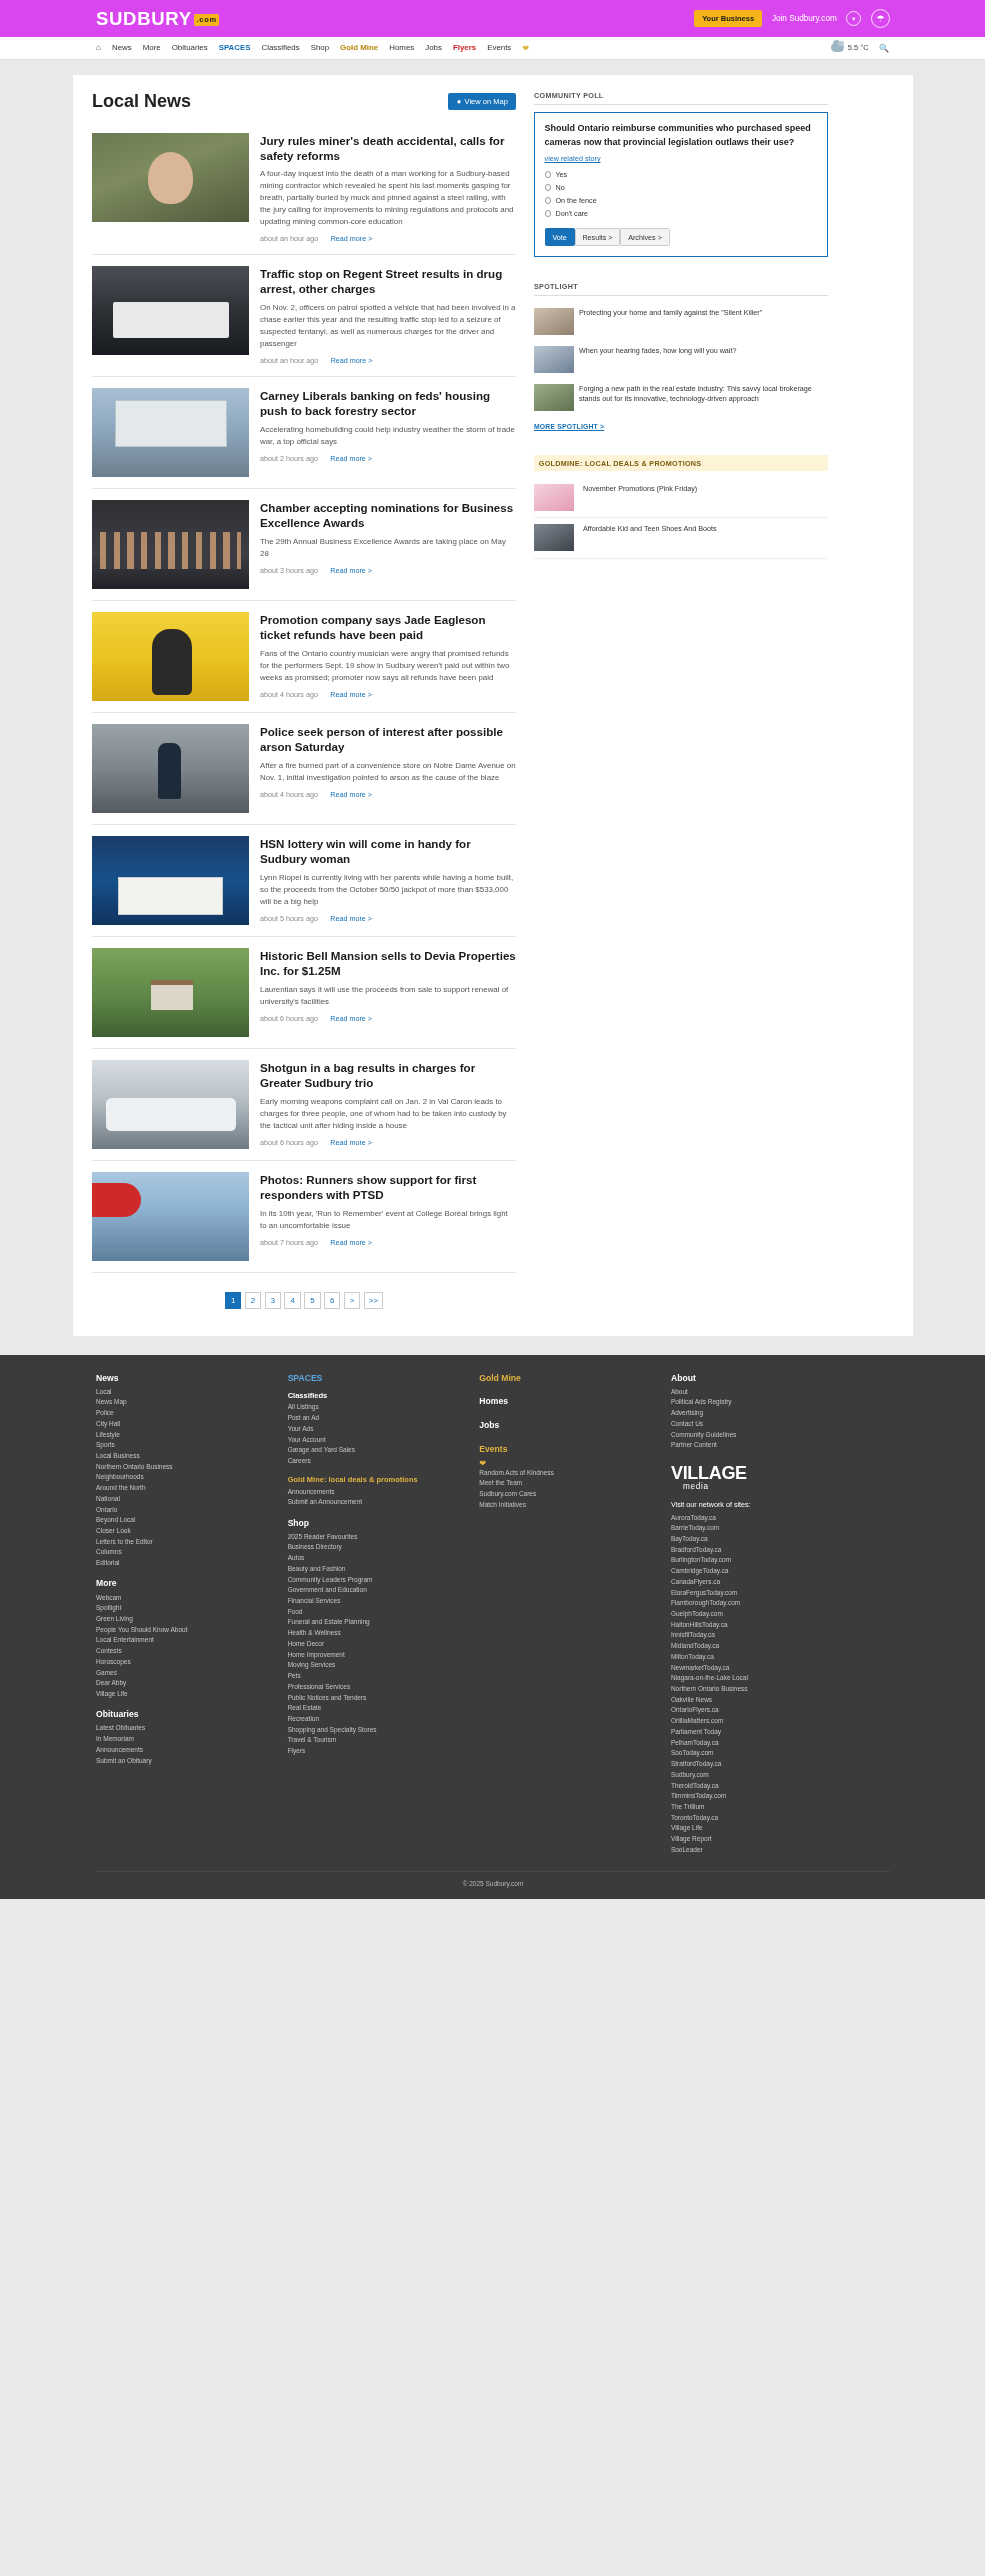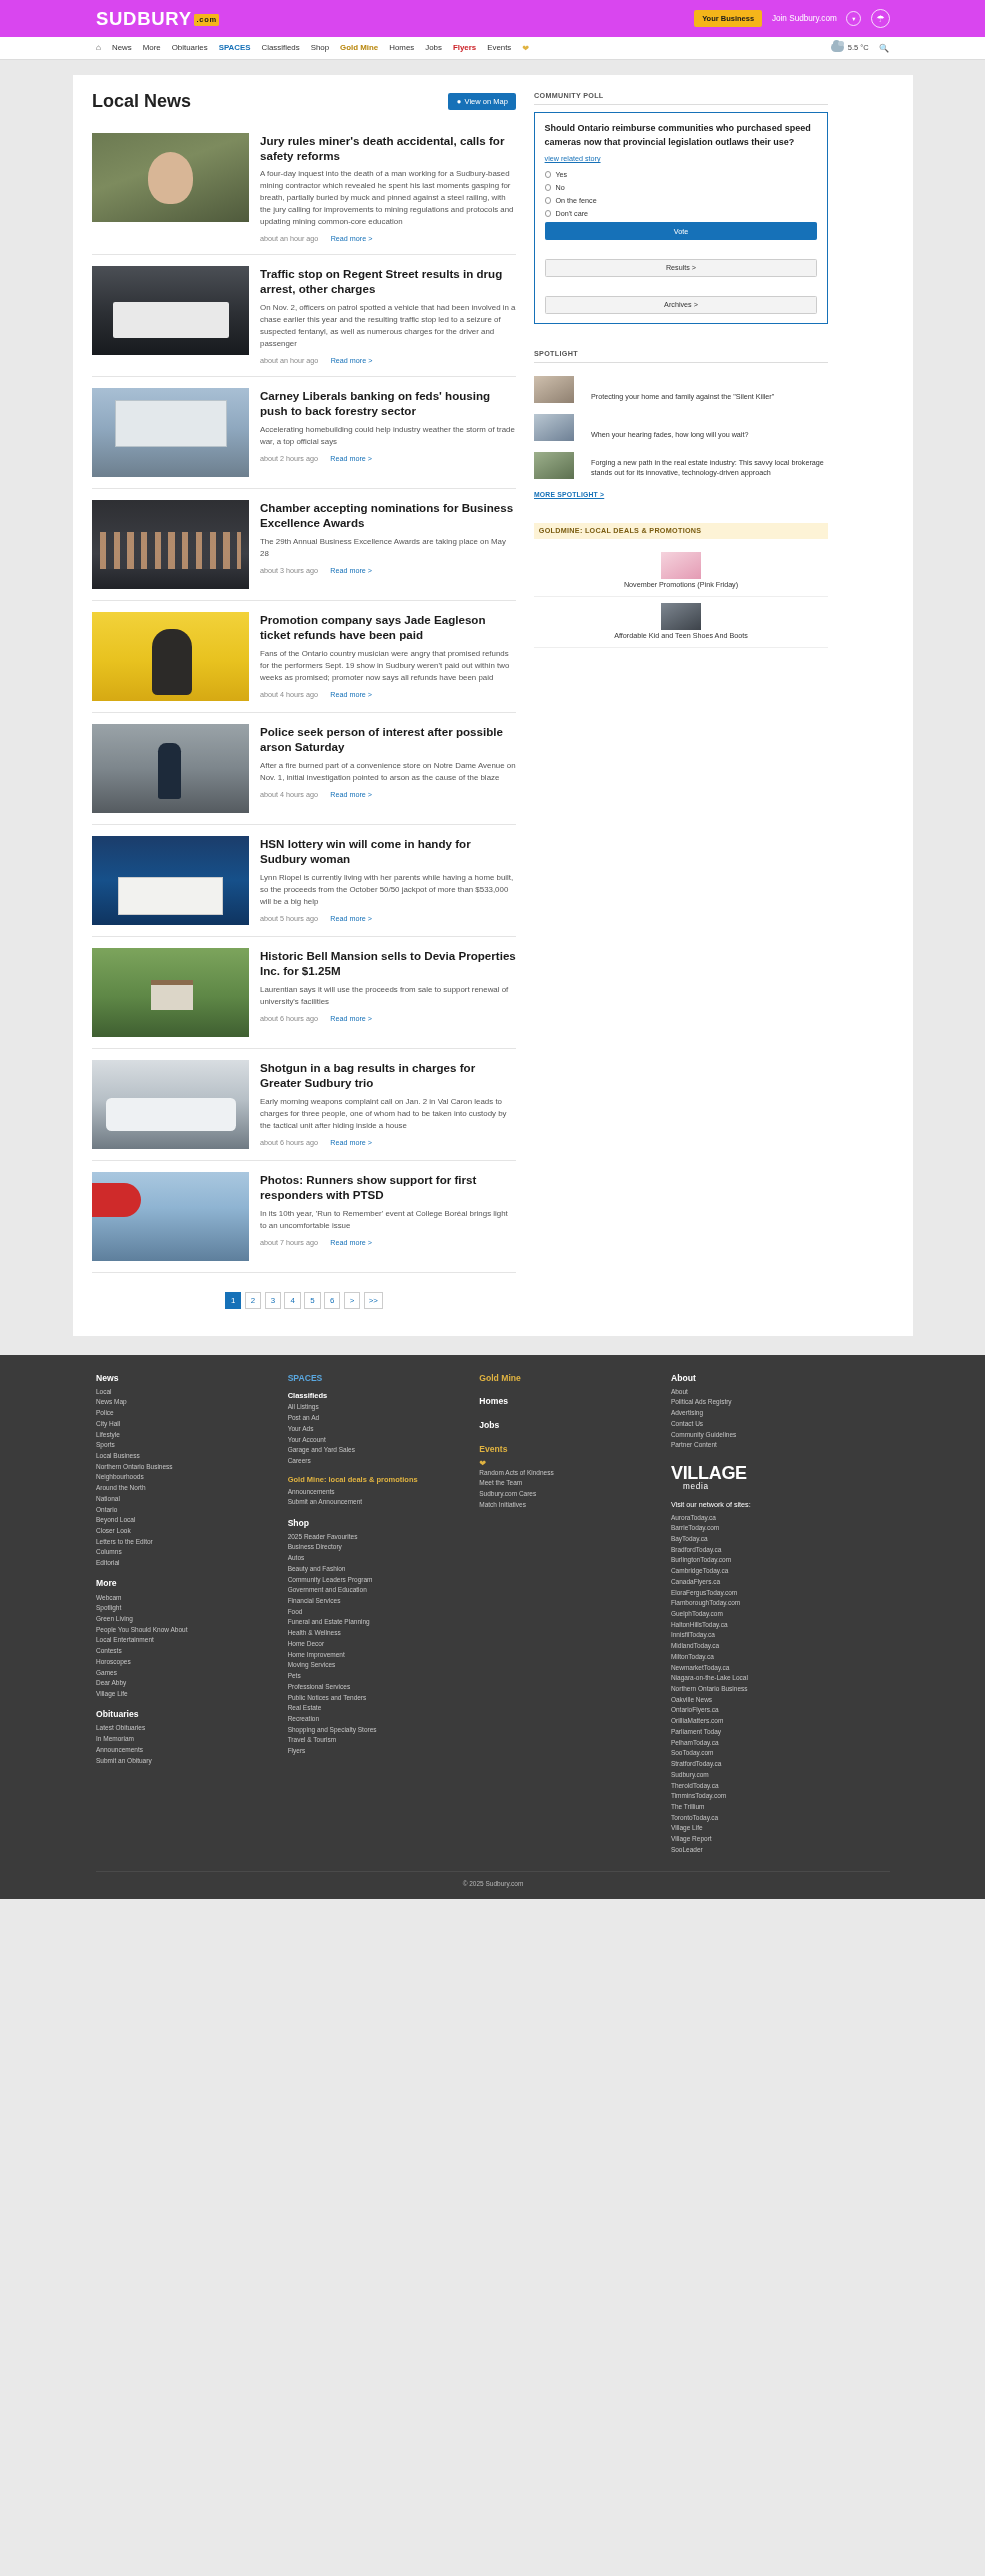--- a/index.html
+++ b/index.html
@@ -219,42 +219,42 @@
   .side-head {
     font-size: 7.2px; font-weight: bold; color: #555;
     letter-spacing: 0.3px; text-transform: uppercase;
     border-bottom: 0.7px solid #dcdcdc; padding-bottom: 4.1px; margin-bottom: 6.8px;
   }
   .poll-box { border: 1.4px solid #1671b8; padding: 9.6px; }
   .poll-q { font-size: 9px; font-weight: bold; line-height: 1.45; margin-bottom: 5.5px; }
   .poll-link { font-size: 7.2px; color: #1671b8; display: block; margin-bottom: 6.8px; }
   .poll-opt { font-size: 7.2px; color: #333; display: flex; align-items: center; gap: 4.1px; margin-bottom: 4.1px; }
   .radio { width: 6.8px; height: 6.8px; border: 0.7px solid #999; border-radius: 50%; background:#fff; }
-  .poll-actions { display: flex; gap: 19px; margin-top: 4px; flex-direction: column; }
+  .poll-actions { display: flex; gap: 0; margin-top: 10px; }
   .poll-actions button {
     font-size: 7.2px; padding: 3.4px 6.8px; border: 0.7px solid #ccc;
     background: #f3f3f3; color: #333; cursor: pointer; border-radius: 1.4px;
   }
   .poll-actions button.primary { background: #1671b8; color: #fff; border-color: #1671b8; }
 
   .spot-block { margin-top: 25px; }
-  .spot-item { display: flex; gap: 17px; padding: 5.5px 0; align-items: flex-end; }
+  .spot-item { display: flex; gap: 5px; padding: 5.5px 0; align-items: flex-start; }
   .spot-thumb { width: 40px; height: 27px; flex-shrink: 0; background: #c7ccd1; }
   .st1 { background: linear-gradient(150deg,#cfc0ae,#8f8070); }
   .st2 { background: linear-gradient(150deg,#b9c7d2,#6e8095); }
   .st3 { background: linear-gradient(150deg,#9db08c,#5d7150); }
   .spot-text { font-size: 7.2px; line-height: 1.45; color: #333; }
   .more-spot { font-size: 6.8px; color: #1671b8; font-weight: bold; margin-top: 6.8px; display: block; letter-spacing: 0.2px; }
 
   .gold-head {
     font-size: 7.2px; font-weight: bold; color: #7a5c10;
     letter-spacing: 0.3px; text-transform: uppercase;
     background: #fdf3d6; padding: 3.4px 4.8px; margin-bottom: 6.8px;
   }
-  .gold-item { display: flex; gap: 1px; padding: 6.2px 0; border-bottom: 0.7px solid #eee; align-items: center; flex-direction: column; }
+  .gold-item { display: flex; gap: 9px; padding: 6.2px 0; border-bottom: 0.7px solid #eee; align-items: flex-start; }
   .gold-thumb { width: 40px; height: 27px; flex-shrink: 0; }
   .gt1 { background: linear-gradient(150deg,#f5d3dd,#e49bb4); }
   .gt2 { background: linear-gradient(150deg,#7e8791,#3d434a); }
   .gt3 { background: linear-gradient(150deg,#e0a95a,#b4702a); }
   .gold-text { font-size: 7.2px; line-height: 1.4; color: #333; }
 
   
   .footer {
     background: #3b3b3b;
     color: #d6d6d6;

